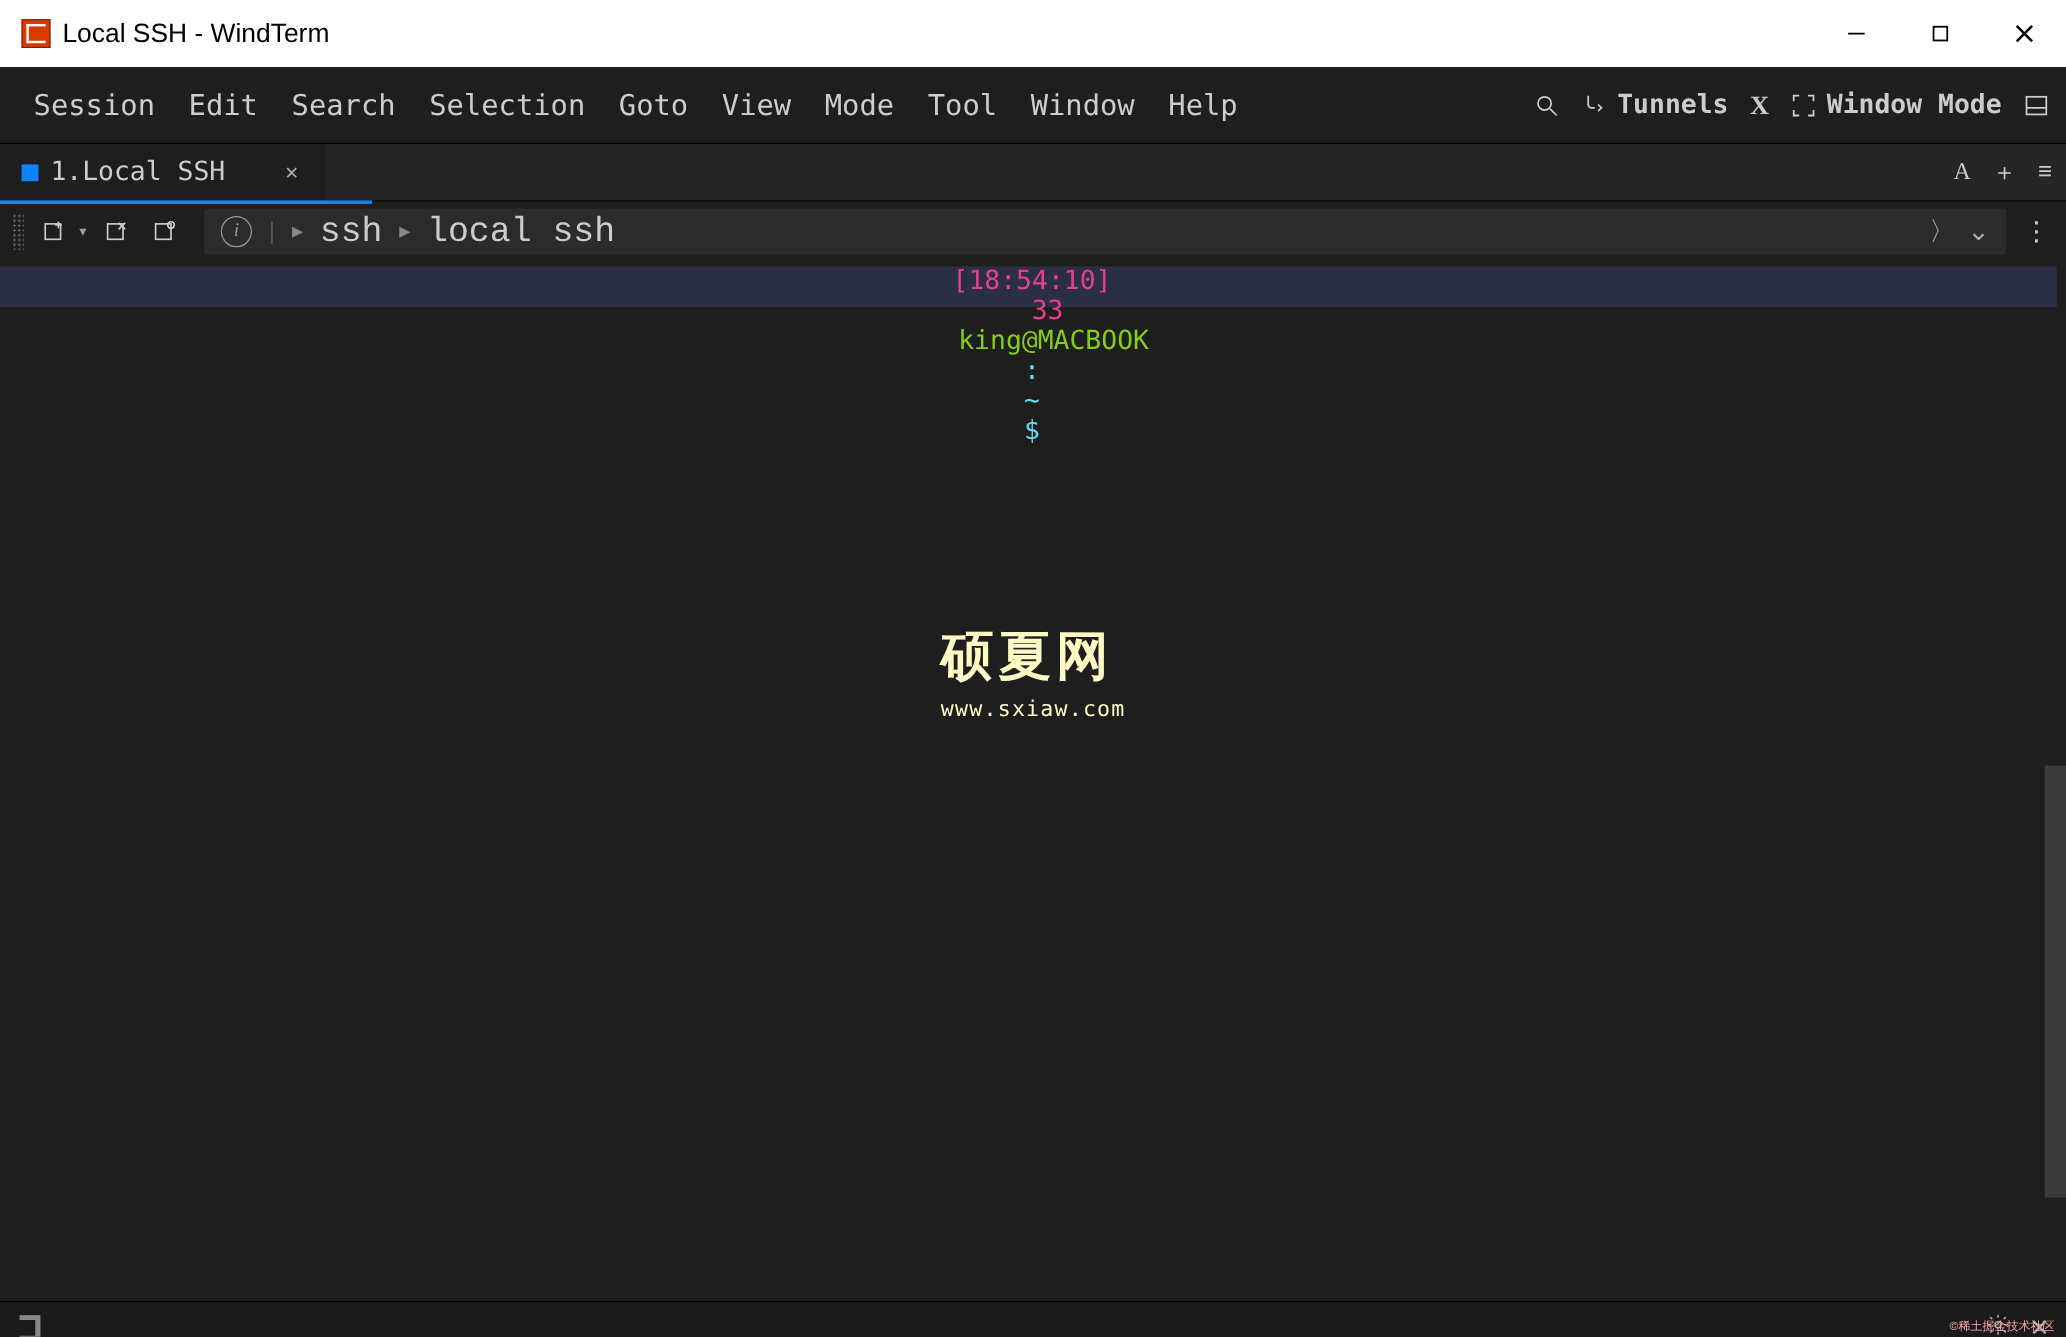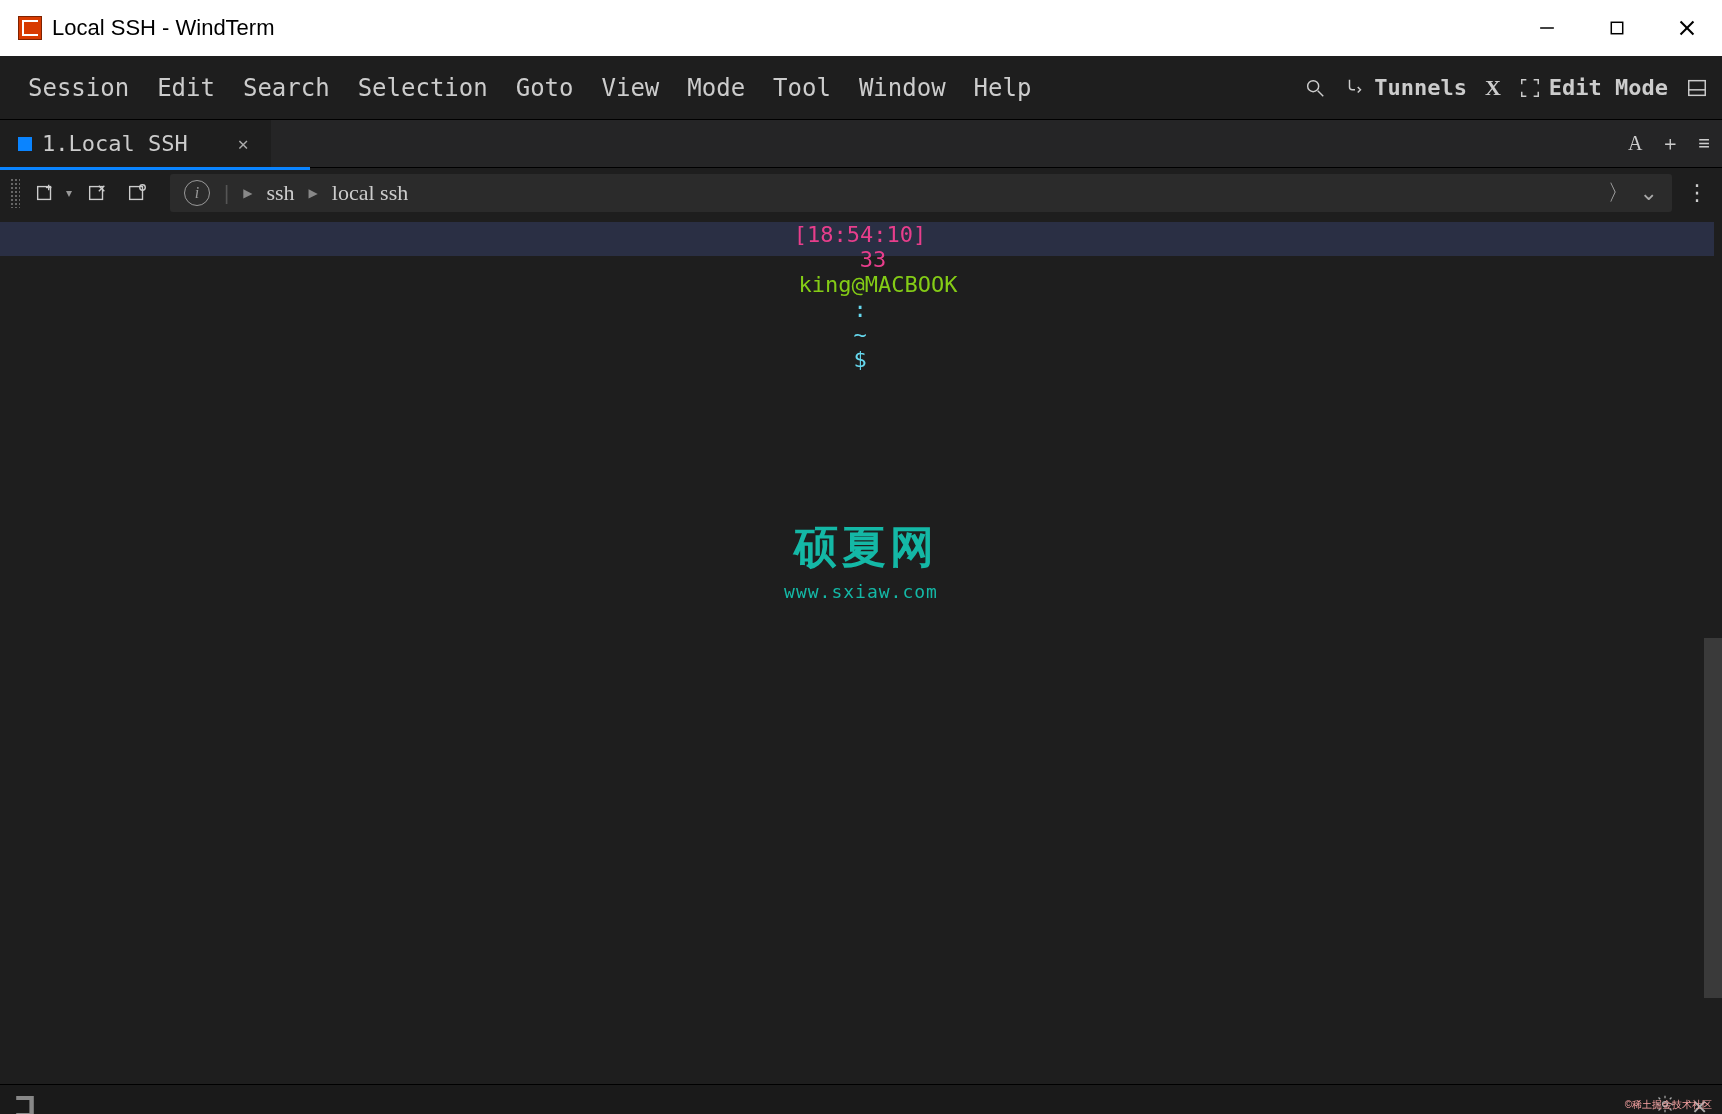--- a/index.html
+++ b/index.html
@@ -137,22 +137,22 @@
 .bc-info {
   width: 26px; height: 26px;
   border: 1.5px solid #999; border-radius: 50%;
   display: flex; align-items: center; justify-content: center;
   font-family: serif; font-style: italic;
   font-size: 16px; color: #999;
 }
 .bc-sep { color: #555; font-size: 20px; }
 .bc-arrow { color: #888; font-size: 12px; }
 .bc-text {
-  font-family: Liberation Serif, serif;
-  font-size: 22px; color: #ccc;
+  font-family: Liberation Mono, monospace;
+  font-size: 29px; color: #ccc;
 }
 .bc-right { margin-left: auto; display: flex; gap: 10px; align-items: center; }
 .bc-chevron { color: #aaa; font-size: 22px; cursor: pointer; }
 .terminal {
   position: relative;
   height: calc(1114px - 56px - 50px - 48px - 50px - 44px);
   background: #1e1e1e;
   font-family: "Consolas", monospace;
   font-size: 22px;
   overflow: hidden;
@@ -180,22 +180,22 @@
 .scrollbar-stub {
   position: absolute;
   right: 0; top: 420px;
   width: 18px; height: 360px;
   background: #3a3a3a;
 }
 .watermark {
   position: absolute;
   left: 50%; top: 300px;
   transform: translateX(-50%);
-  text-align: right;
-  color: #14b8a6;
+  text-align: left;
+  color: #fef9c3;
   pointer-events: none;
 }
 .watermark-big { font-size: 44px; font-weight: 700; letter-spacing: 4px; }
 .watermark-small { font-size: 18px; letter-spacing: 1px; margin-top: 4px; }
 .statusbar {
   height: 44px;
   background: #1a1a1a;
   border-top: 1px solid #000;
   display: flex;
   align-items: center;
@@ -269,21 +269,21 @@
           <path d="M6 3v8a3 3 0 0 0 3 3h3"></path>
           <path d="M15 11l3 3-3 3"></path>
         </svg>
       <span>Tunnels</span>
     </div>
     <div class="menu-right-item" style="font-family:serif;font-weight:bold;">X</div>
     <div class="menu-right-item">
       <svg class="icon-svg" viewBox="0 0 24 24">
           <path d="M3 8V3h5M21 8V3h-5M3 16v5h5M21 16v5h-5"></path>
         </svg>
-      <span>Edit Mode</span>
+      <span>Window Mode</span>
     </div>
     <div class="menu-right-item">
       <svg class="icon-svg" viewBox="0 0 24 24">
           <rect x="3" y="4" width="18" height="16"></rect>
           <line x1="3" y1="14" x2="21" y2="14"></line>
         </svg>
     </div>
   </div>
 </div>
 

